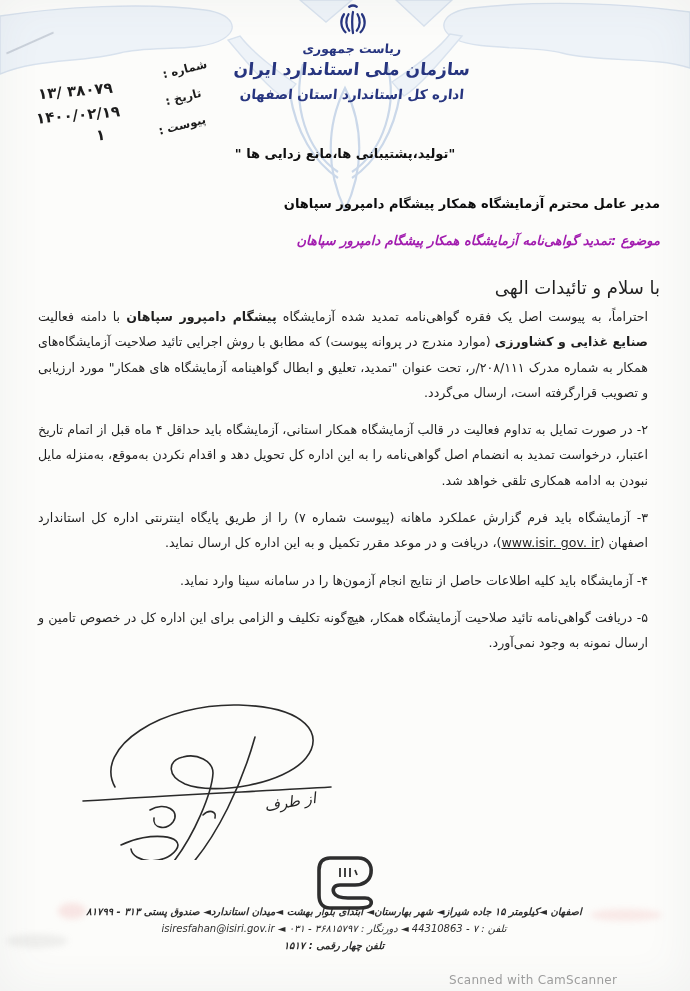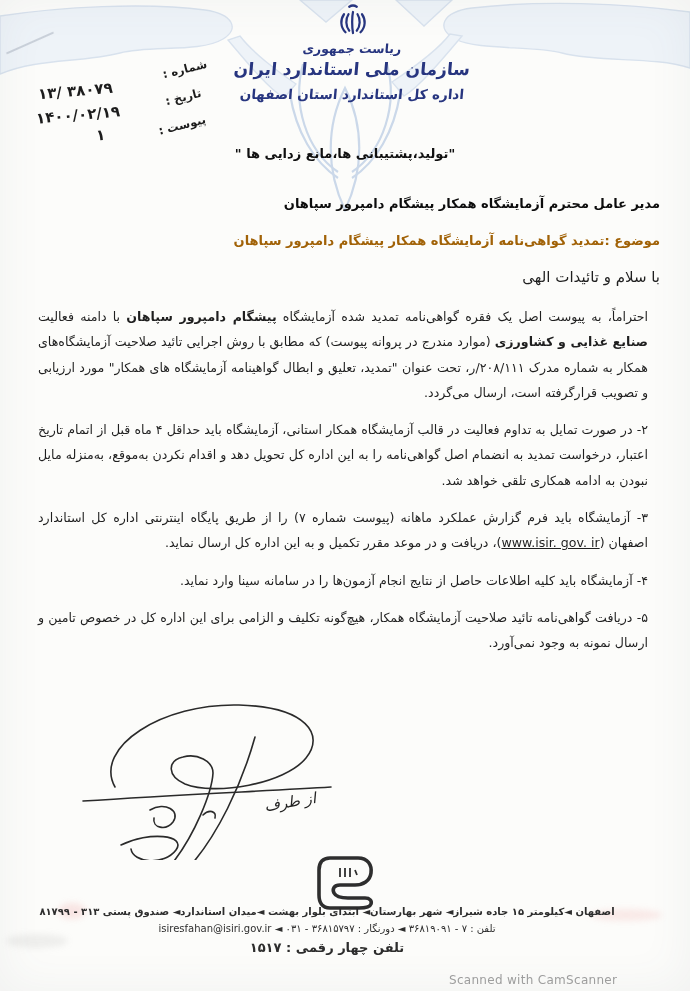--- a/index.html
+++ b/index.html
@@ -24,36 +24,36 @@
   .meta{position:absolute;top:58px;left:12px;width:190px;height:100px;z-index:2;color:#1c1c1c;}
   .meta .lbl{position:absolute;font-size:11.5px;font-weight:600;transform:rotate(-14deg);white-space:nowrap;}
   .meta .val{position:absolute;font-size:15px;font-weight:bold;direction:ltr;
              transform:rotate(-5deg);white-space:nowrap;letter-spacing:.5px;}
   .lbl-no{left:150px;top:4px;} .lbl-dt{left:153px;top:32px;} .lbl-at{left:146px;top:60px;}
   .val-no{left:26px;top:24px;} .val-dt{left:24px;top:48px;} .val-at{left:84px;top:68px;font-size:13px;}
   .slogan{position:absolute;top:146px;left:0;width:690px;text-align:center;
           font-size:13px;font-weight:bold;color:#101010;z-index:2;}
   
   .recipient{position:absolute;top:196px;right:30px;font-size:13px;font-weight:bold;color:#0d0d0d;z-index:2;margin-left:43px;}
-  .subject{position:absolute;top:233px;right:30px;font-size:13px;font-weight:bold;color:#a16207;z-index:2;}
-  .salutation{position:absolute;top:268px;right:30px;font-size:15px;z-index:2;}
+  .subject{position:absolute;top:233px;right:30px;font-size:13px;font-weight:bold;color:#a21caf;z-index:2;font-style:italic;}
+  .salutation{position:absolute;top:277px;right:30px;font-size:18px;z-index:2;}
   .bodytext{position:absolute;top:292px;right:30px;left:26px;z-index:2;
             font-size:12.6px;line-height:25.3px;text-align:justify;}
   .bodytext p{margin:12px;}
   .bodytext .b{font-weight:bold;}
   .bodytext .u{text-decoration:underline;direction:ltr;unicode-bidi:embed;}
   .mt1{margin-top:3px;} .mt2{margin-top:4px;}
   
   .sig{position:absolute;top:695px;left:55px;width:360px;height:165px;z-index:3;}
   
   .flogo{position:absolute;top:851px;left:313px;width:64px;height:62px;z-index:2;}
-  .fline{position:absolute;left:5px;width:644px;text-align:center;color:#2d2d2d;z-index:2;white-space:nowrap;}
+  .fline{position:absolute;left:12px;width:644px;text-align:center;color:#2d2d2d;z-index:2;white-space:nowrap;font-style:italic;}
   .f1{top:906px;font-size:10px;font-weight:bold;}
   .f2{top:923px;font-size:10px;}
-  .f3{top:940px;font-size:13px;font-weight:bold;}
+  .f3{top:940px;font-size:10px;font-weight:bold;}
   .scanned{position:absolute;top:973px;left:449px;font-size:12px;color:#9d9d9d;
            direction:ltr;letter-spacing:.3px;z-index:2;}
   
   .smudge{position:absolute;border-radius:50%;filter:blur(3px);z-index:1;}
   .sm1{left:58px;top:903px;width:28px;height:16px;background:rgba(233,125,125,.18);}
   .sm2{left:590px;top:909px;width:72px;height:12px;background:rgba(233,125,125,.15);}
   .sm3{left:6px;top:934px;width:62px;height:14px;background:rgba(140,140,140,.12);}
   .streak{left:4px;top:42px;width:52px;height:2px;background:rgba(120,130,150,.30);
           transform:rotate(-24deg);border-radius:2px;filter:blur(.5px);}
 </style>
@@ -133,21 +133,21 @@
 
   <svg class="flogo" viewBox="0 0 64 62">
     <g fill="none" stroke="#2e2e2e" stroke-width="3.6" stroke-linejoin="round">
       <path d="M17,7 H45 C55,7 59,14 58,22 C57,30 50,34 42,34 H27 C21,34 19,38 21,42 C23,46 28,47 35,47 H52 C57,47 59,50 58,53 C57,56 52,57 46,57 H17 C9,57 6,51 6,44 V19 C6,11 10,7 17,7 Z"></path>
     </g>
     <g stroke="#2e2e2e" stroke-width="1.8" fill="none">
       <path d="M27,17 V26 M32,17 V26 M37,17 V26 M42,19 L44,24"></path>
     </g>
   </svg>
   <div class="fline f1">اصفهان ◄کیلومتر ۱۵ جاده شیراز◄ شهر بهارستان◄ ابتدای بلوار بهشت ◄میدان استاندارد◄ صندوق پستی ۳۱۳ - ۸۱۷۹۹</div>
-  <div class="fline f2">تلفن : ۷ - ۳۶۸۱۹۰۹۱ ◄ دورنگار : ۳۶۸۱۵۷۹۷ - ۰۳۱ ◄ isiresfahan@isiri.gov.ir</div>
+  <div class="fline f2">تلفن : ۷ - 44310863 ◄ دورنگار : ۳۶۸۱۵۷۹۷ - ۰۳۱ ◄ isiresfahan@isiri.gov.ir</div>
   <div class="fline f3">تلفن چهار رقمی : ۱۵۱۷</div>
 
   <div class="scanned">Scanned with CamScanner</div>
 
   <div class="smudge sm1"></div>
   <div class="smudge sm2"></div>
   <div class="smudge sm3"></div>
 </div>
 
 </body></html>

